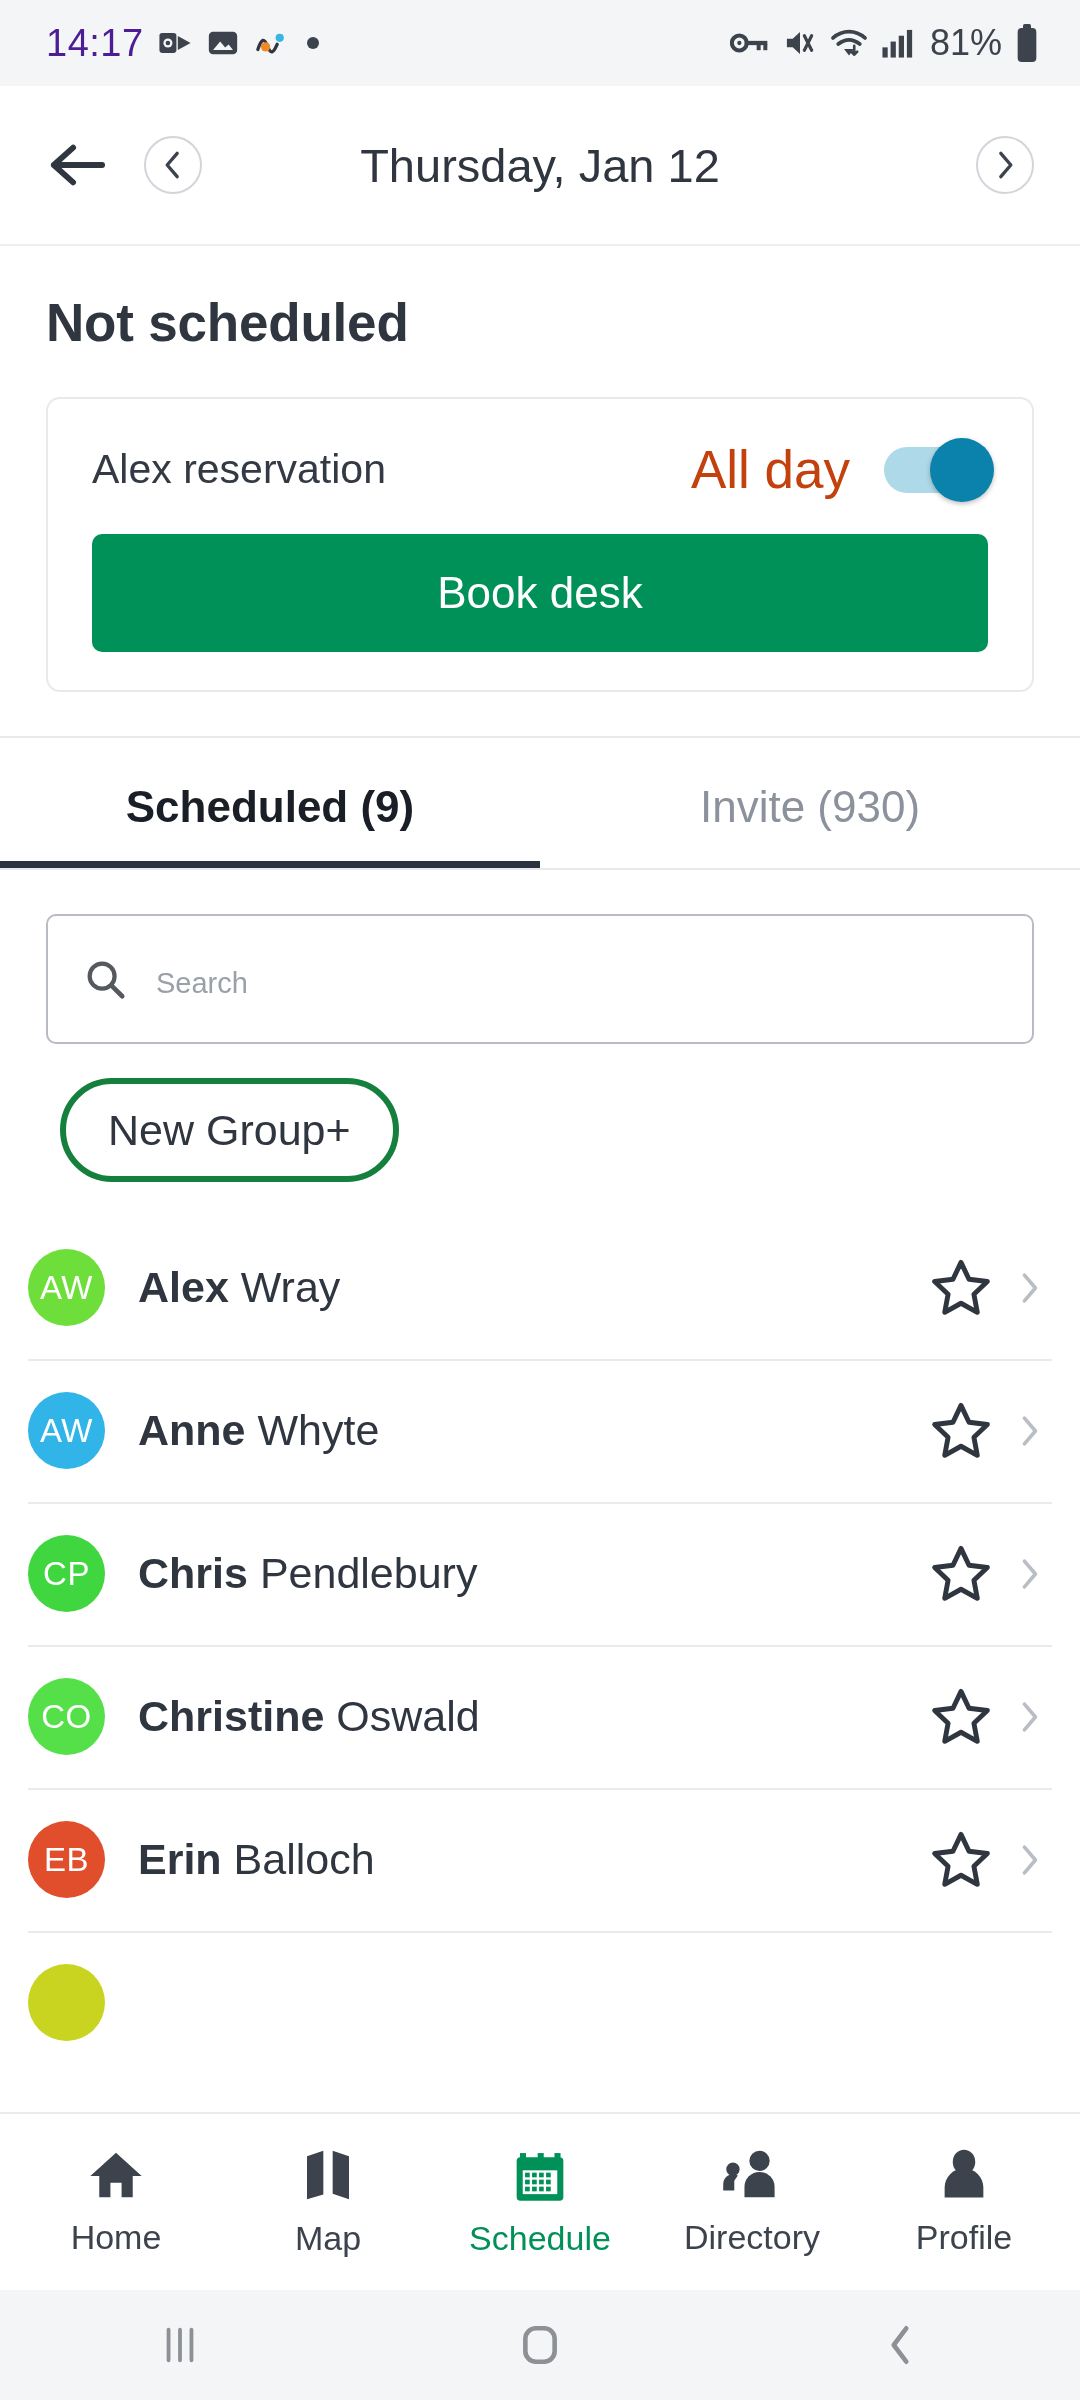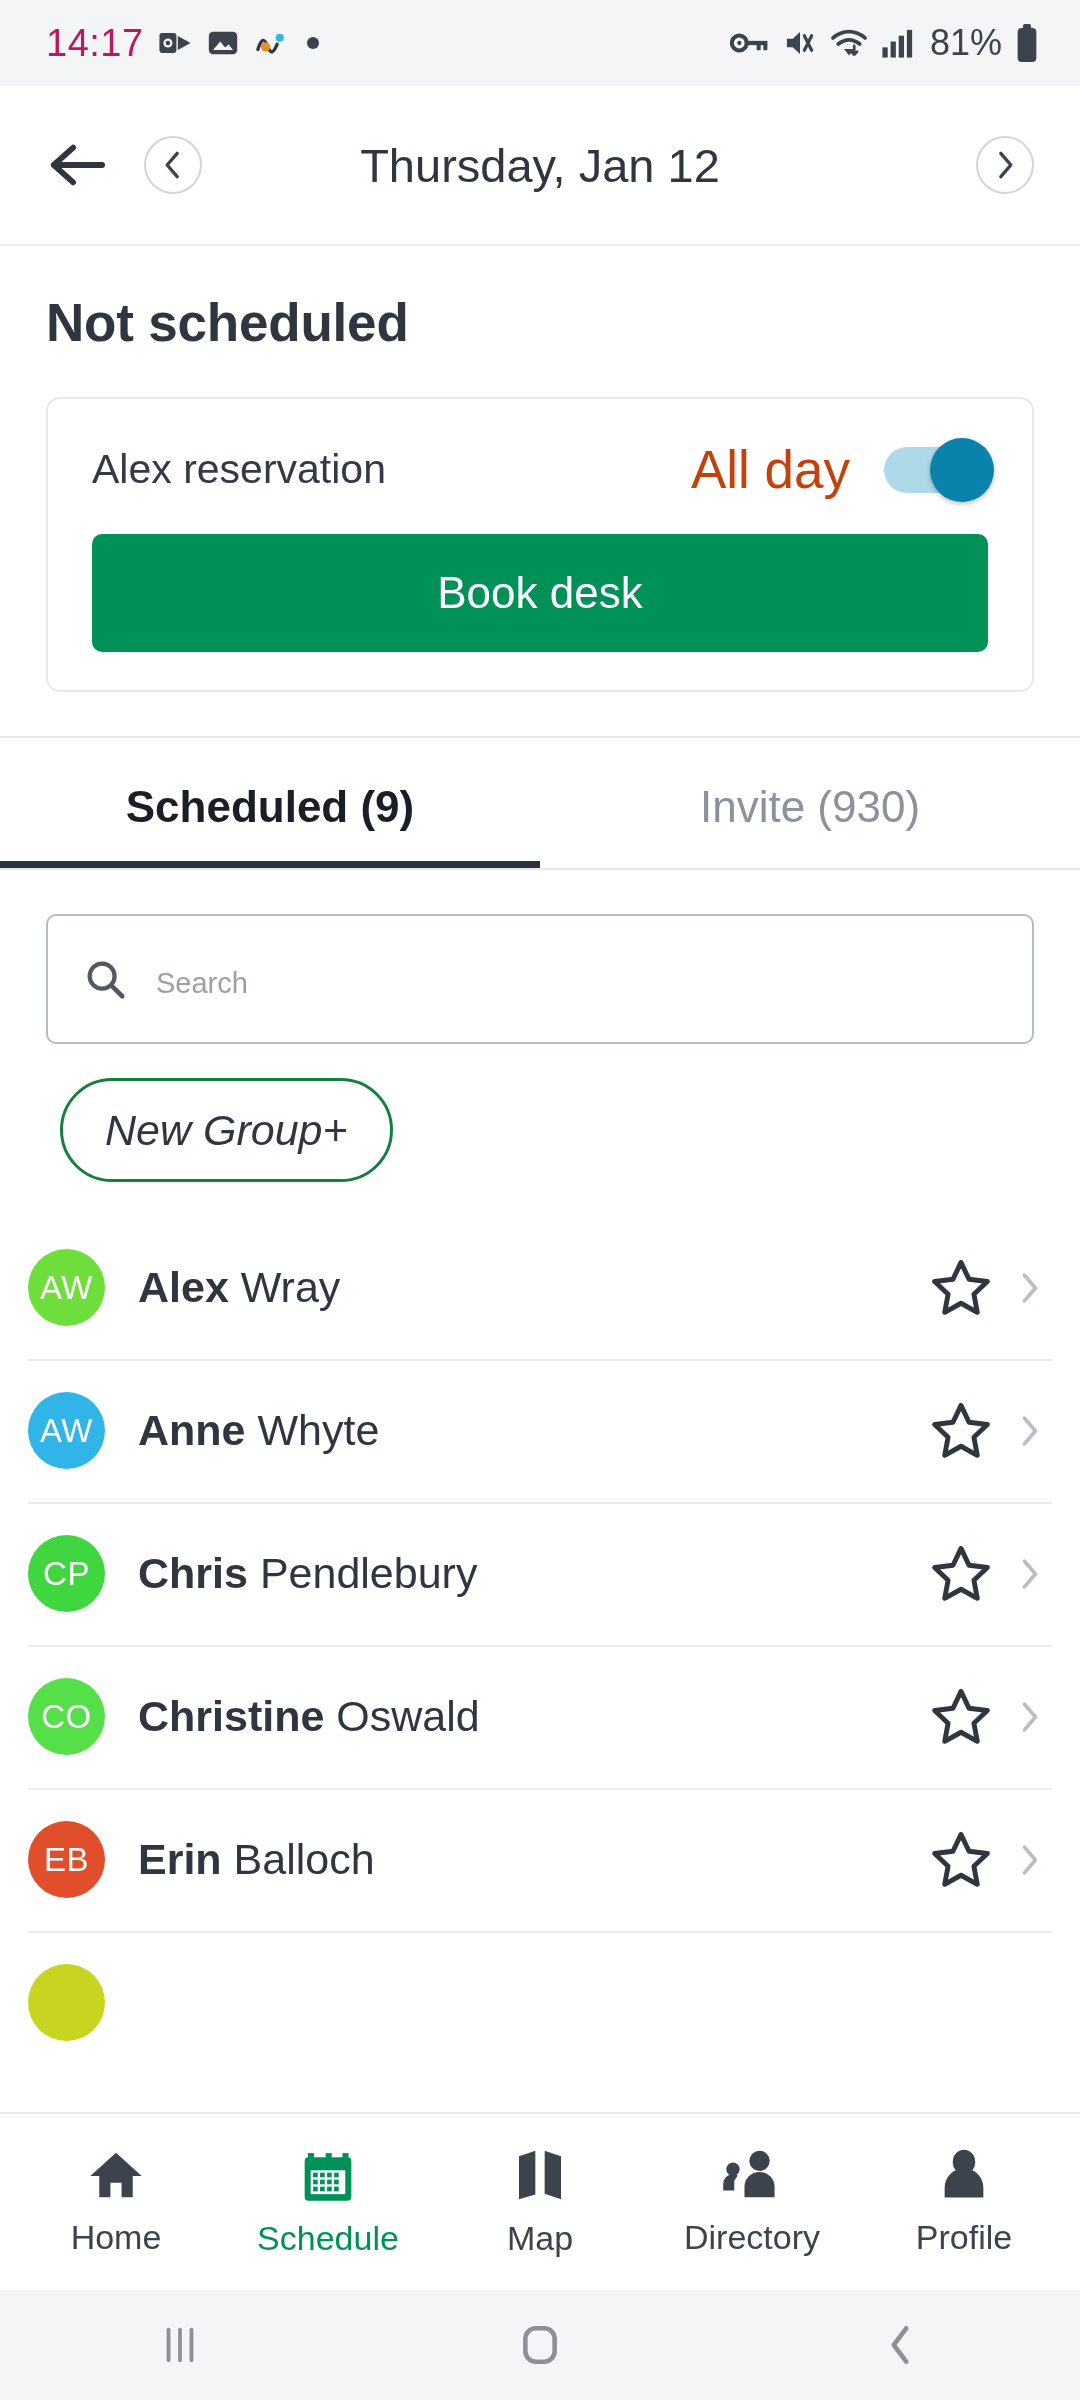--- a/index.html
+++ b/index.html
@@ -11,21 +11,21 @@
   }
   .phone { width: 1080px; height: 2400px; position: relative; display: flex; flex-direction: column; background:#fff; overflow:hidden; }
 
   
   .statusbar {
     height: 86px; background: #f4f5f7; flex: none;
     display: flex; align-items: center; justify-content: space-between;
     padding: 0 40px 0 46px; color: #3c434d;
   }
   .sb-left { display: flex; align-items: center; gap: 14px; }
-  .sb-clock { font-size: 38px; letter-spacing: 0.5px; color:#be185d; }
+  .sb-clock { font-size: 38px; letter-spacing: 0.5px; color:#4c1d95; }
   .sb-right { display: flex; align-items: center; gap: 12px; }
   .sb-batt-text { font-size: 36px; color:#3c434d; margin-left: 4px; }
   .ico { display:inline-flex; align-items:center; justify-content:center; }
 
   
   .header {
     height: 160px; flex: none; background:#fff;
     display: flex; align-items: center; padding: 0 46px;
     border-bottom: 2px solid #eceef0; position: relative;
   }
@@ -100,22 +100,22 @@
     font-size: 29px; color:#2f3640; width:100%;
     font-family:"Liberation Sans", sans-serif;
     margin-top:8px;
   }
   .search-input::placeholder { color:#9aa0a8; }
 
   .chip-row { padding: 34px 46px 0 60px; flex:none; }
   .chip {
     display:inline-flex; align-items:center; justify-content:center;
     height: 104px; padding: 0 42px; border-radius: 52px;
-    border:3px solid #15803d; background:#fff;
-    font-size: 43px; color:#2f3640; cursor:pointer;font-style:italic;
+    border:6px solid #15803d; background:#fff;
+    font-size: 43px; color:#2f3640; cursor:pointer;
   }
 
   
   .list { margin-top: 34px; flex: 1 1 auto; overflow: hidden; }
   .row {
     display:flex; align-items:center; height: 143px;
     padding: 0 40px 0 28px; position:relative; cursor:pointer;
   }
   .row + .row::before {
     content:""; position:absolute; left: 28px; right: 28px; top:0;
@@ -384,20 +384,29 @@
   </div>
 
   <div class="bottomnav">
     <div class="navitem">
       <span class="ico">
         <svg width="58" height="54" viewBox="0 0 26 24">
             <path d="M13 2L1.5 12.5h4V22h5v-6.5h5V22h5v-9.5h4z" fill="#3c434d"></path>
           </svg>
       </span>
       <span class="navlabel">Home</span>
+    </div>
+    <div class="navitem">
+      <span class="ico">
+        <svg width="56" height="56" viewBox="0 0 22 24">
+            <path d="M2 4l7-2.4v18.8L2 22.4z" fill="#3c434d"></path>
+            <path d="M13 1.6L20 4v18.4l-7-2.4z" fill="#3c434d"></path>
+          </svg>
+      </span>
+      <span class="navlabel">Map</span>
     </div>
     <div class="navitem active">
       <span class="ico">
         <svg width="58" height="56" viewBox="0 0 24 24">
             <rect x="3.4" y="2.6" width="2.6" height="3.4" fill="#009159"></rect>
             <rect x="11" y="2.6" width="2.6" height="3.4" fill="#009159"></rect>
             <rect x="18.2" y="2.6" width="2.6" height="3.4" fill="#009159"></rect>
             <rect x="2" y="4.4" width="20" height="18.6" rx="1.6" fill="#009159"></rect>
             <rect x="4.6" y="10" width="14.8" height="10.2" fill="#fff"></rect>
             <g fill="#009159">
@@ -413,29 +422,20 @@
               <rect x="8.6" y="17" width="2" height="2"></rect>
               <rect x="11.6" y="17" width="2" height="2"></rect>
               <rect x="14.6" y="17" width="2" height="2"></rect>
             </g>
           </svg>
       </span>
       <span class="navlabel">Schedule</span>
     </div>
     <div class="navitem">
       <span class="ico">
-        <svg width="56" height="56" viewBox="0 0 22 24">
-            <path d="M2 4l7-2.4v18.8L2 22.4z" fill="#3c434d"></path>
-            <path d="M13 1.6L20 4v18.4l-7-2.4z" fill="#3c434d"></path>
-          </svg>
-      </span>
-      <span class="navlabel">Map</span>
-    </div>
-    <div class="navitem">
-      <span class="ico">
         <svg width="62" height="54" viewBox="0 0 28 24">
             <circle cx="17.4" cy="5.6" r="4.6" fill="#3c434d"></circle>
             <path d="M10.6 22v-4.6a6.8 6.8 0 0 1 13.6 0V22z" fill="#3c434d"></path>
             <circle cx="5.4" cy="9.4" r="3" fill="#3c434d"></circle>
             <path d="M1 19v-3a4.4 4.4 0 0 1 6.6-3.8L6 14.6V19z" fill="#3c434d"></path>
           </svg>
       </span>
       <span class="navlabel">Directory</span>
     </div>
     <div class="navitem">

